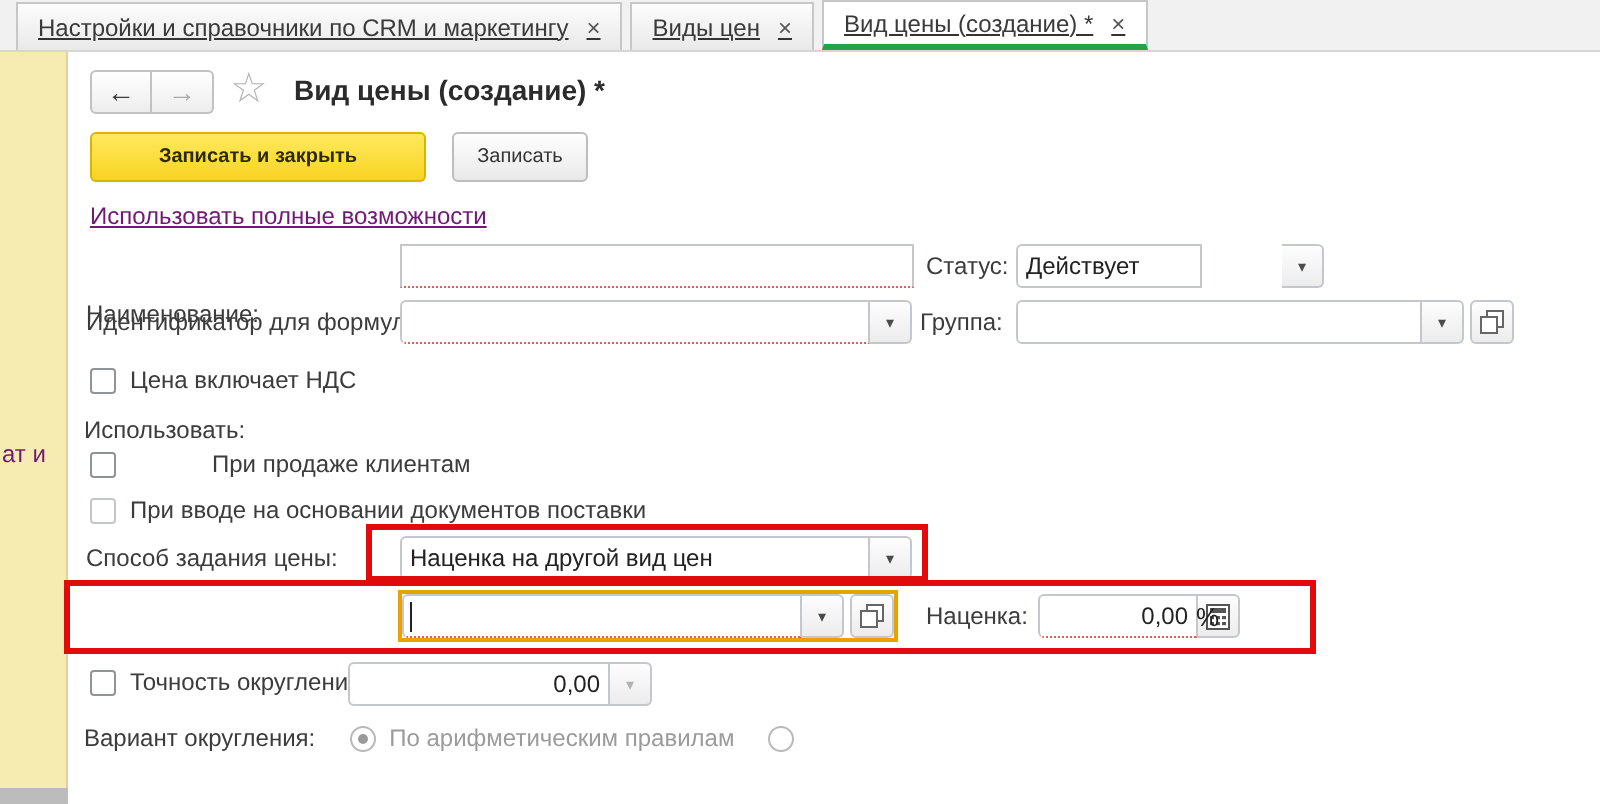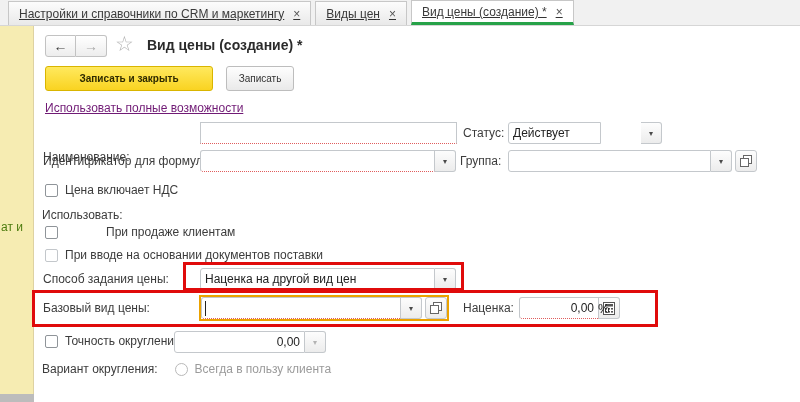--- a/index.html
+++ b/index.html
@@ -23,21 +23,21 @@
   .tab .tab-close { margin-left:9px; color:#555; font-size:12px; line-height:1; }
   .tab.active {
     background:#fff; height:25px;
     border-bottom:3px solid #26a248; padding-bottom:0;
   }
   
   .side-strip {
     position:absolute; left:0; top:26px; width:34px; height:376px;
     background:#f6ecb2; border-right:1px solid #ded2a2;
   }
-  .strip-text { position:absolute; left:1px; top:194px; color:#4d7c0f; font-size:12px; }
+  .strip-text { position:absolute; left:1px; top:194px; color:#701a75; font-size:12px; }
   .strip-bottom { position:absolute; left:0; bottom:0; width:34px; height:8px; background:#bcbcbc; }
   
   .form { position:absolute; left:35px; top:26px; width:765px; height:376px; background:#fff; }
   .abs { position:absolute; }
   .label { color:#3c3c3c; white-space:nowrap; }
   .label-gray { color:#9b9b9b; white-space:nowrap; }
   
   .navgrp { left:10px; top:9px; display:flex; }
   .nav-btn {
     width:31px; height:22px; display:flex; align-items:center; justify-content:center;
@@ -173,21 +173,20 @@
       <span class="cb light"></span>
       <span class="label">При вводе на основании документов поставки</span>
     </div>
 
     <div class="abs label" style="left:8px; top:246px;">Способ задания цены:</div>
     <div class="abs combo" style="left:165px; top:242px;justify-content:flex-end;">
       <input class="inp" style="width: 235px; border-radius: 3px 0px 0px 3px;" value="Наценка на другой вид цен">
       <div class="dd-btn">▾</div>
     </div>
 
-    <div class="abs label" style="left:8px; top:275px;">Базовый вид цены:</div>
     <div class="abs combo focus-wrap" style="left:166px; top:271px;">
       <input class="inp required" style="width: 200px; border-radius: 3px 0px 0px 3px;" value="">
       <div class="dd-btn">▾</div>
       <div class="sq-btn">
         <svg width="12" height="12" viewBox="0 0 12 12">
           <rect x="3.5" y="0.5" width="8" height="8" fill="#fff" stroke="#666"></rect>
           <rect x="0.5" y="3.5" width="8" height="8" fill="#fff" stroke="#666"></rect>
         </svg>
       </div>
     </div>
@@ -217,22 +216,27 @@
       <span class="label">Точность округления:</span>
     </div>
     <div class="abs combo" style="left:139px; top:305px;">
       <input class="inp num" style="width: 131px; border-radius: 3px 0px 0px 3px;" value="0,00">
       <div class="dd-btn disabled">▾</div>
     </div>
 
     <div class="abs" style="left:7px; top:336px; display:flex; align-items:center; gap:17px;">
       <span class="label">Вариант округления:</span>
       <span class="cbrow">
+        <span class="radio">
+            <span class="dot"></span>
+          </span>
+        <span class="label-gray">По арифметическим правилам</span>
+      </span>
+      <span class="cbrow">
         <span class="radio"></span>
-        <span class="label-gray">Всегда в пользу клиента</span>
       </span>
     </div>
   </div>
 
   <div class="annot a1"></div>
   <div class="annot a2"></div>
 
 </div>
 
 </body></html>

